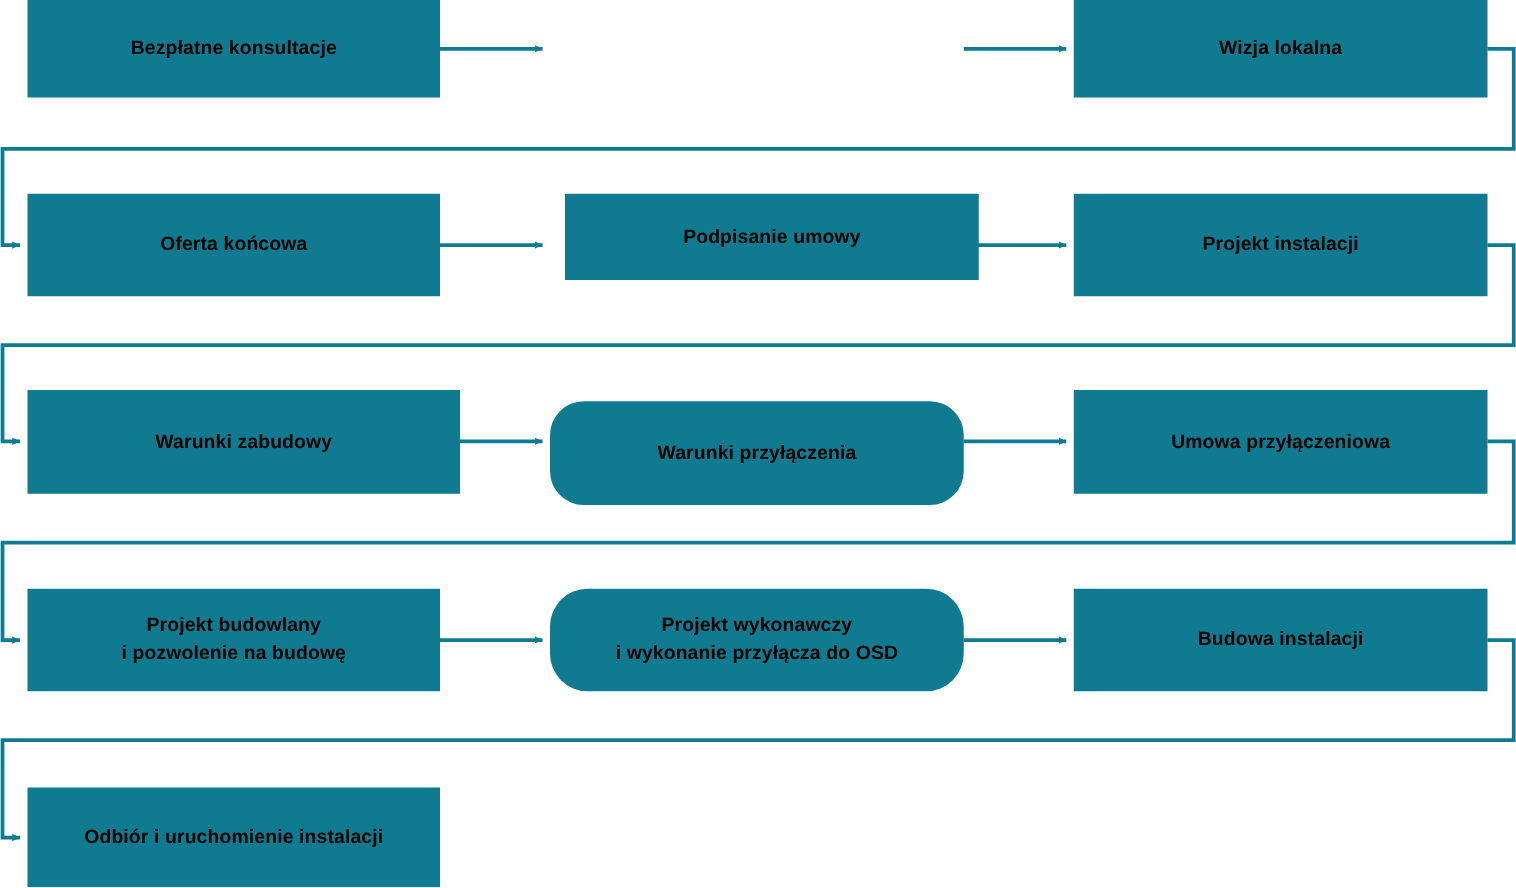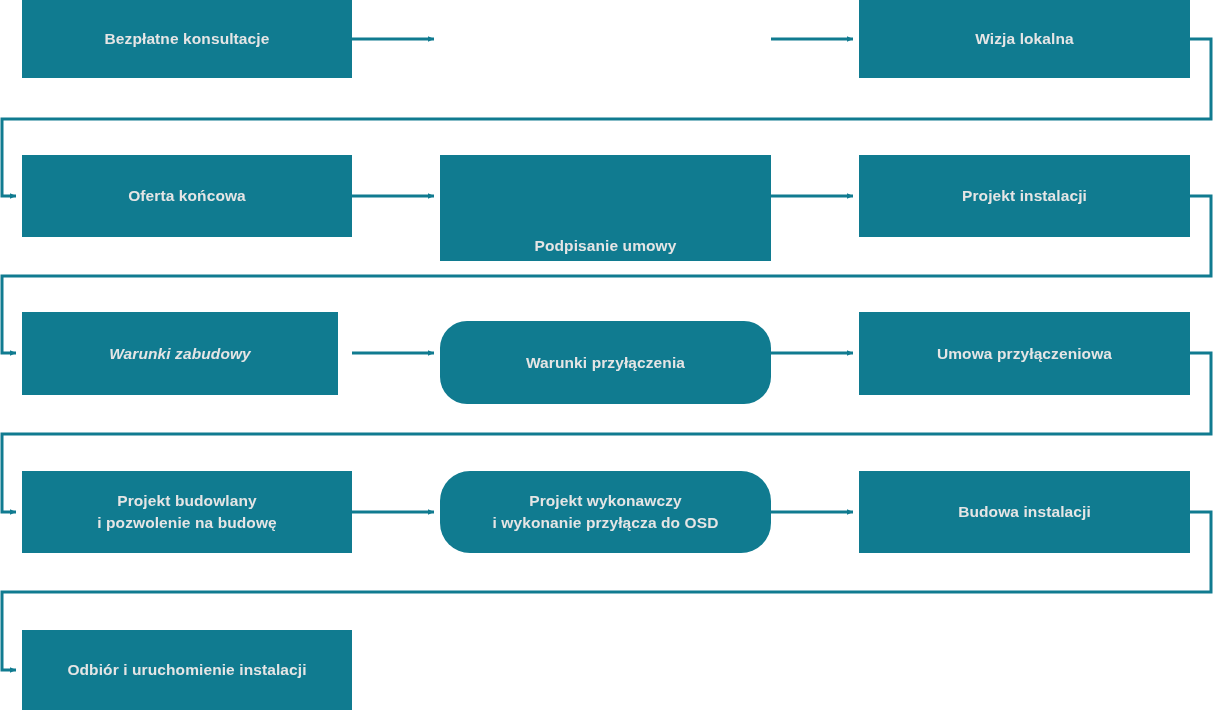--- a/index.html
+++ b/index.html
@@ -26,21 +26,21 @@
     height: 710px;
     pointer-events: none;
   }
   .node {
     position: absolute;
     box-sizing: border-box;
     display: flex;
     align-items: center;
     justify-content: center;
     text-align: center;
-    color: #e5e5e5;
+    color: #000000;
     font-weight: bold;
     font-size: 15.5px;
     line-height: 22px;
     letter-spacing: 0.1px;
     padding: 4px 10px;
     z-index: 2;
   }
   .node-label {
     display: block;
     white-space: pre-line;
@@ -92,29 +92,29 @@
 
 
   <div class="node" style="left:859px; top:0px; width:331px; height:78px; background:#107B90;">
     <span class="node-label">Wizja lokalna</span>
   </div>
 
   <div class="node" style="left:22px; top:155px; width:330px; height:82px; background:#107B90;">
     <span class="node-label">Oferta końcowa</span>
   </div>
 
-  <div class="node" style="left:440px; top:155px; width:331px; height:106px; background:#107B90;align-items:flex-end;">
+  <div class="node" style="left:452px; top:155px; width:331px; height:69px; background:#107B90;">
     <span class="node-label">Podpisanie umowy</span>
   </div>
 
   <div class="node" style="left:859px; top:155px; width:331px; height:82px; background:#107B90;">
     <span class="node-label">Projekt instalacji</span>
   </div>
 
-  <div class="node" style="left:22px; top:312px; width:316px; height:83px; background:#107B90;font-style:italic;">
+  <div class="node" style="left:22px; top:312px; width:346px; height:83px; background:#107B90;">
     <span class="node-label">Warunki zabudowy</span>
   </div>
 
   <div class="node" style="left:440px; top:321px; width:331px; height:83px; background:#107B90;border-radius:27px;">
     <span class="node-label">Warunki przyłączenia</span>
   </div>
 
   <div class="node" style="left:859px; top:312px; width:331px; height:83px; background:#107B90;">
     <span class="node-label">Umowa przyłączeniowa</span>
   </div>

